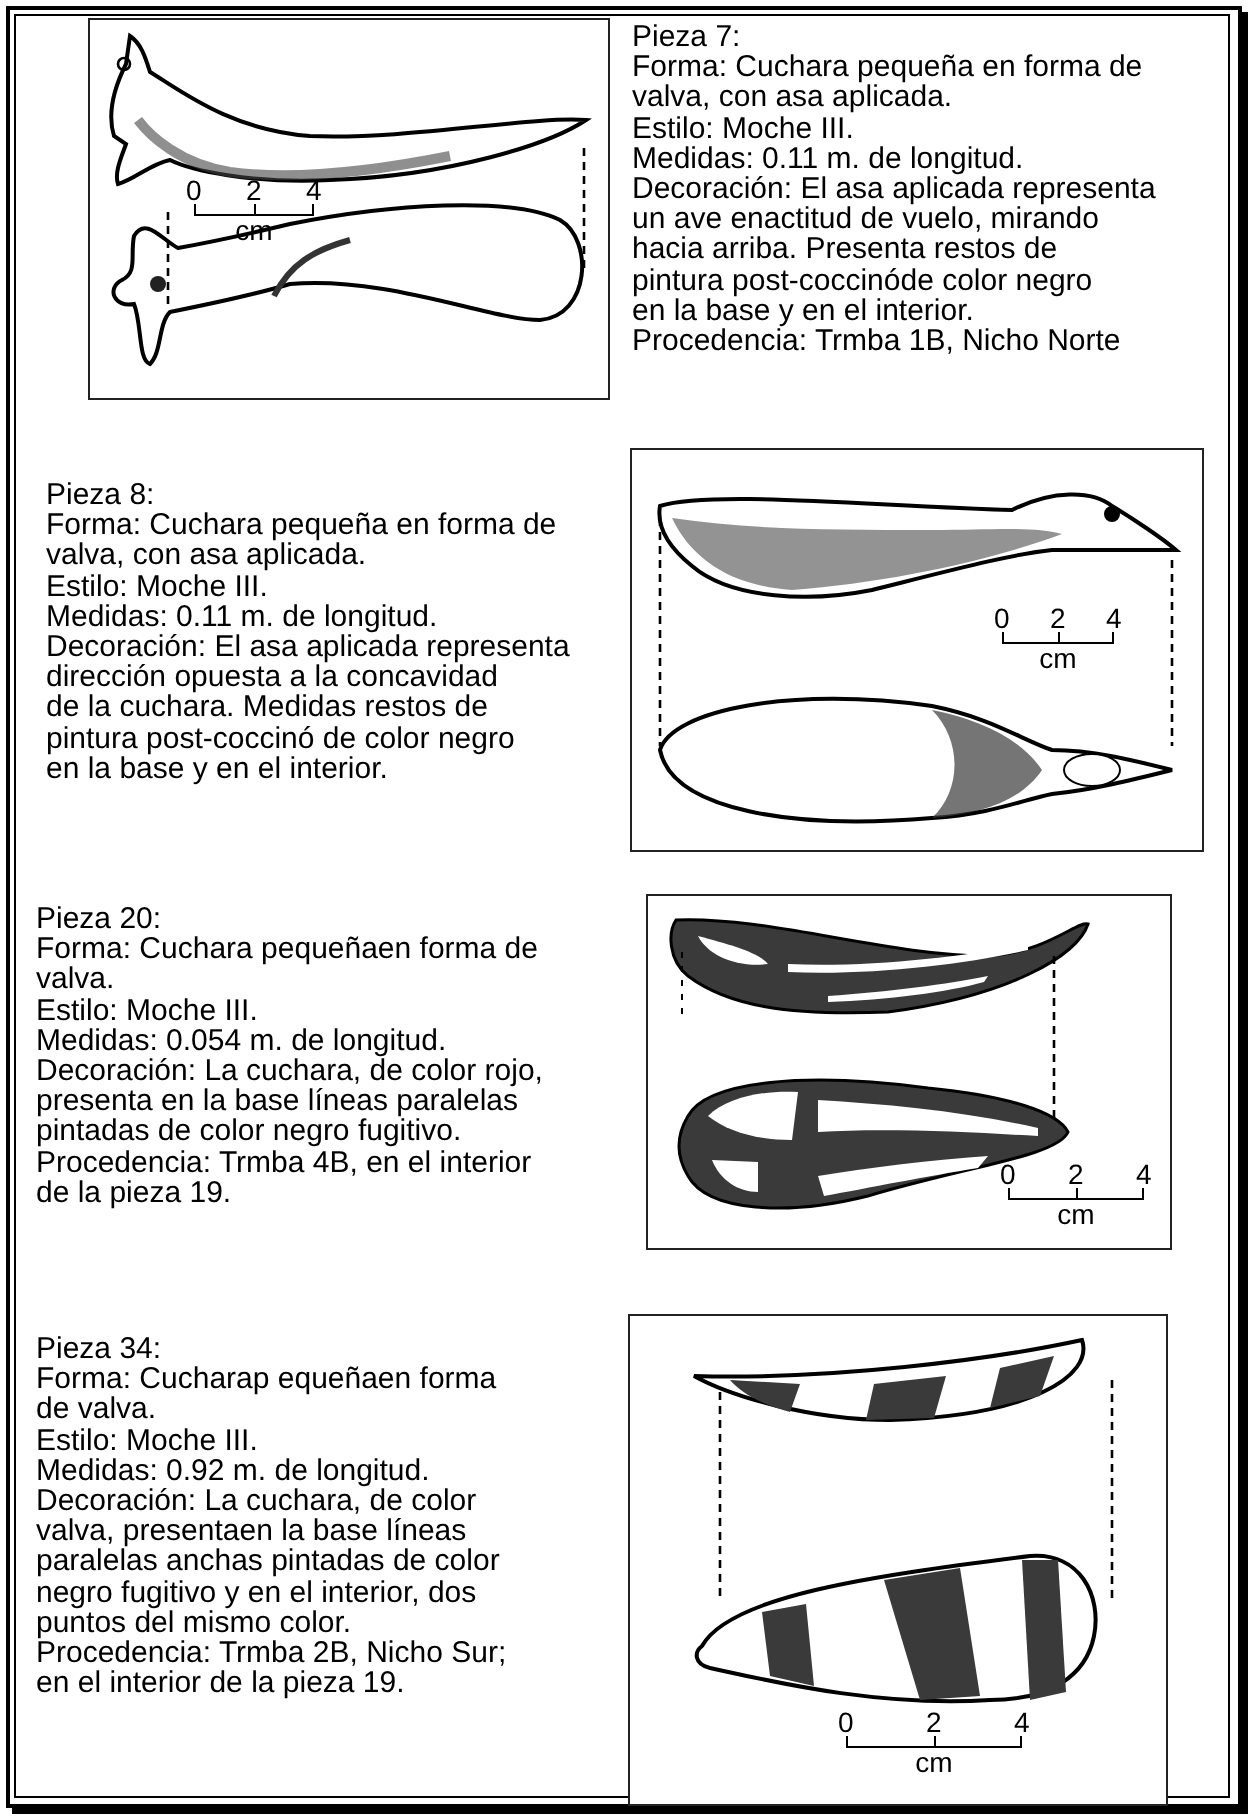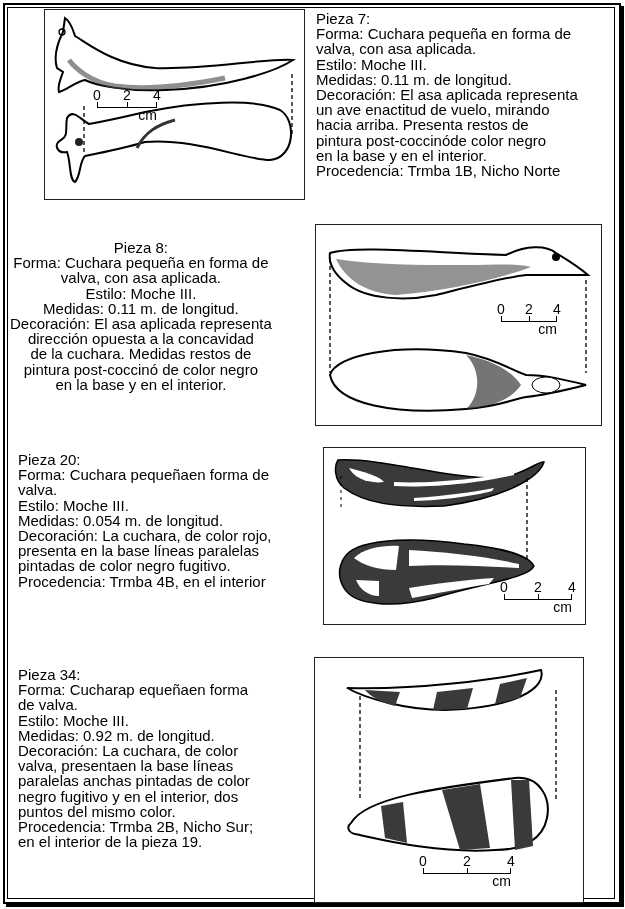--- a/index.html
+++ b/index.html
@@ -7,21 +7,21 @@
   .outer{position:absolute;left:3px;top:3px;width:614px;height:897px;border:2px solid #000;box-shadow:3px 3px 0 #000;}
   .outer-inner{position:absolute;left:6px;top:6px;width:606px;height:889px;border:1px solid #000;}
   .fig{position:absolute;border:1px solid #222;background:#fff;}
   .txt{position:absolute;font-size:15px;line-height:15.2px;white-space:nowrap;}
   .txt div{height:15.2px;}
   .scale{position:absolute;font-size:14px;line-height:14px;}
   .scale .nums{position:relative;height:14px;}
   .scale .nums span{position:absolute;top:0;}
   .scale .bar{position:relative;height:5px;border:1px solid #000;border-top:none;}
   .scale .bar:after{content:"";position:absolute;left:50%;top:0;width:1px;height:5px;background:#000;}
-  .scale .unit{text-align:right;}
+  .scale .unit{text-align:center;}
   svg{position:absolute;left:0;top:0;}
 </style>
 </head>
 <body>
 
 <div class="outer"></div>
 <div class="outer-inner" style="left:7px;top:7px;width:606px;height:890px;"></div>
 
 <div class="fig" style="left:44px;top:9px;width:259px;height:189px;">
   <svg width="259" height="189">
@@ -53,21 +53,21 @@
   <div>Estilo: Moche III.</div>
   <div>Medidas: 0.11 m. de longitud.</div>
   <div>Decoración: El asa aplicada representa</div>
   <div>un ave enactitud de vuelo, mirando</div>
   <div>hacia arriba. Presenta restos de</div>
   <div>pintura post-coccinóde color negro</div>
   <div>en la base y en el interior.</div>
   <div>Procedencia: Trmba 1B, Nicho Norte</div>
 </div>
 
-<div class="txt" style="left:10px;top:240px;text-align:center;">
+<div class="txt" style="left:23px;top:240px;">
   <div>Pieza 8:</div>
   <div>Forma: Cuchara pequeña en forma de</div>
   <div>valva, con asa aplicada.</div>
   <div>Estilo: Moche III.</div>
   <div>Medidas: 0.11 m. de longitud.</div>
   <div>Decoración: El asa aplicada representa</div>
   <div>dirección opuesta a la concavidad</div>
   <div>de la cuchara. Medidas restos de</div>
   <div>pintura post-coccinó de color negro</div>
   <div>en la base y en el interior.</div>
@@ -97,20 +97,21 @@
 <div class="txt" style="left:18px;top:452px;">
   <div>Pieza 20:</div>
   <div>Forma: Cuchara pequeñaen forma de</div>
   <div>valva.</div>
   <div>Estilo: Moche III.</div>
   <div>Medidas: 0.054 m. de longitud.</div>
   <div>Decoración: La cuchara, de color rojo,</div>
   <div>presenta en la base líneas paralelas</div>
   <div>pintadas de color negro fugitivo.</div>
   <div>Procedencia: Trmba 4B, en el interior</div>
+  <div>de la pieza 19.</div>
 </div>
 <div class="fig" style="left:323px;top:447px;width:261px;height:176px;">
   <svg width="261" height="176">
     <path d="M14,12 C60,10 120,30 170,30 C200,28 215,12 220,14 C215,30 180,50 120,58 C70,60 40,55 20,40 C10,32 10,18 14,12 Z" fill="#3a3a3a" stroke="#000" stroke-width="1.5"></path>
     <path d="M25,20 C40,24 55,28 60,34 C45,36 30,30 25,20 Z" fill="#fff"></path>
     <path d="M70,34 C110,36 160,30 190,24 L190,27 C160,34 110,40 70,38 Z" fill="#fff"></path>
     <path d="M90,50 C120,48 150,44 170,40 L168,43 C150,48 120,52 90,53 Z" fill="#fff"></path>
     <path d="M20,110 C30,92 80,88 140,96 C180,100 205,108 210,118 C205,130 160,135 110,150 C70,160 30,158 20,140 C14,130 14,120 20,110 Z" fill="#3a3a3a" stroke="#000" stroke-width="1.5"></path>
     <path d="M30,110 C40,100 60,97 75,98 L72,122 C55,122 40,118 30,110 Z" fill="#fff"></path>
     <path d="M85,102 C120,104 160,108 195,116 L195,120 C160,118 120,116 85,118 Z" fill="#fff"></path>

